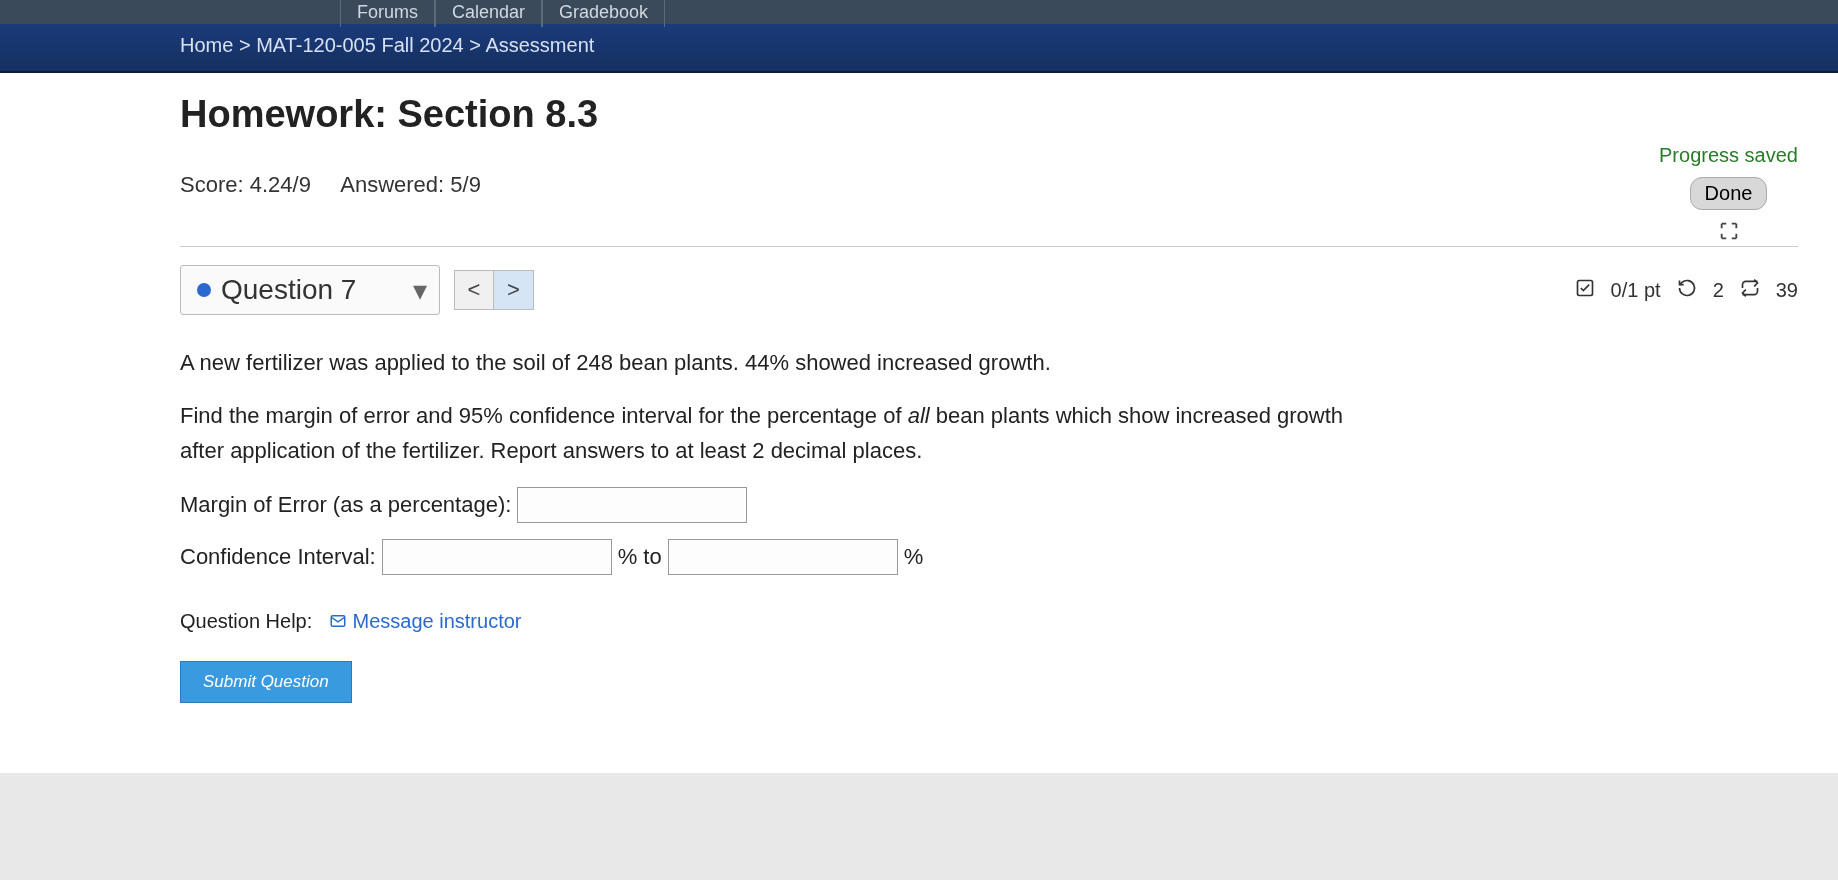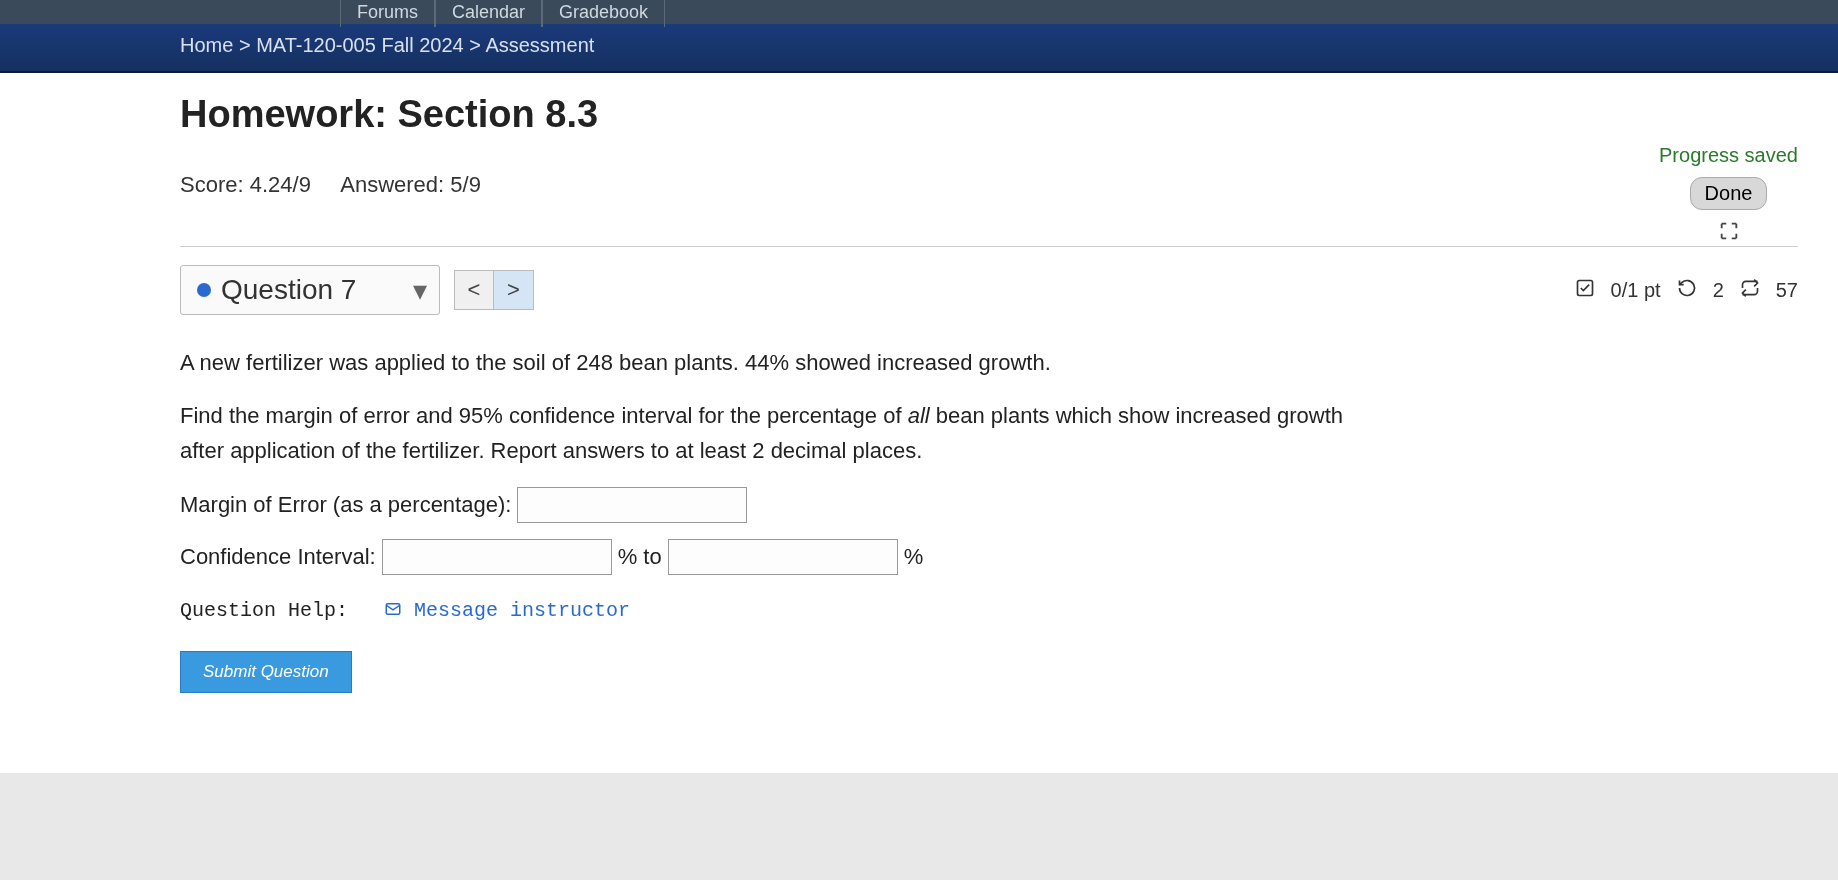--- a/index.html
+++ b/index.html
@@ -128,21 +128,21 @@
   .qbody em { }
   .input-line { margin-bottom: 16px; display:flex; align-items:flex-end; flex-wrap:wrap; gap:6px;}
   .ans-input {
     border: 1px solid #999;
     background: #fdfdfd;
     height: 36px;
     width: 230px;
     font-size: 18px;
     padding: 2px 6px;
   }
-  .help-line { margin: 20px 0 24px; font-size: 20px; font-family: Liberation Mono, monospace; }
+  .help-line { margin: 30px 0 24px; font-size: 20px; }
   .help-link { color: #2a6ad0; text-decoration: none; }
   .submit-btn {
     background: #3a9adf;
     color: #fff;
     border: 1px solid #2a7abf;
     padding: 10px 22px;
     font-size: 17px;
     cursor: pointer;
     font-style: italic;
   }
@@ -213,21 +213,21 @@
       </span>
       <span>2</span>
       <span>
         <svg width="20" height="20" viewBox="0 0 24 24" fill="none" stroke="#333" stroke-width="2">
           <path d="M17 2l4 4-4 4"></path>
             <path d="M3 12V8a4 4 0 0 1 4-4h14"></path>
           <path d="M7 22l-4-4 4-4"></path>
             <path d="M21 12v4a4 4 0 0 1-4 4H3"></path>
         </svg>
       </span>
-      <span>57</span>
+      <span>39</span>
     </div>
   </div>
 
   <div class="qbody">
     <p>A new fertilizer was applied to the soil of 248 bean plants. 44% showed increased growth.</p>
     <p>
       <span>Find the margin of error and 95% confidence interval for the percentage of </span><em>all</em><span> bean plants which show increased growth after application of the fertilizer. Report answers to at least 2 decimal places.</span>
     </p>
 
     <div class="input-line">

